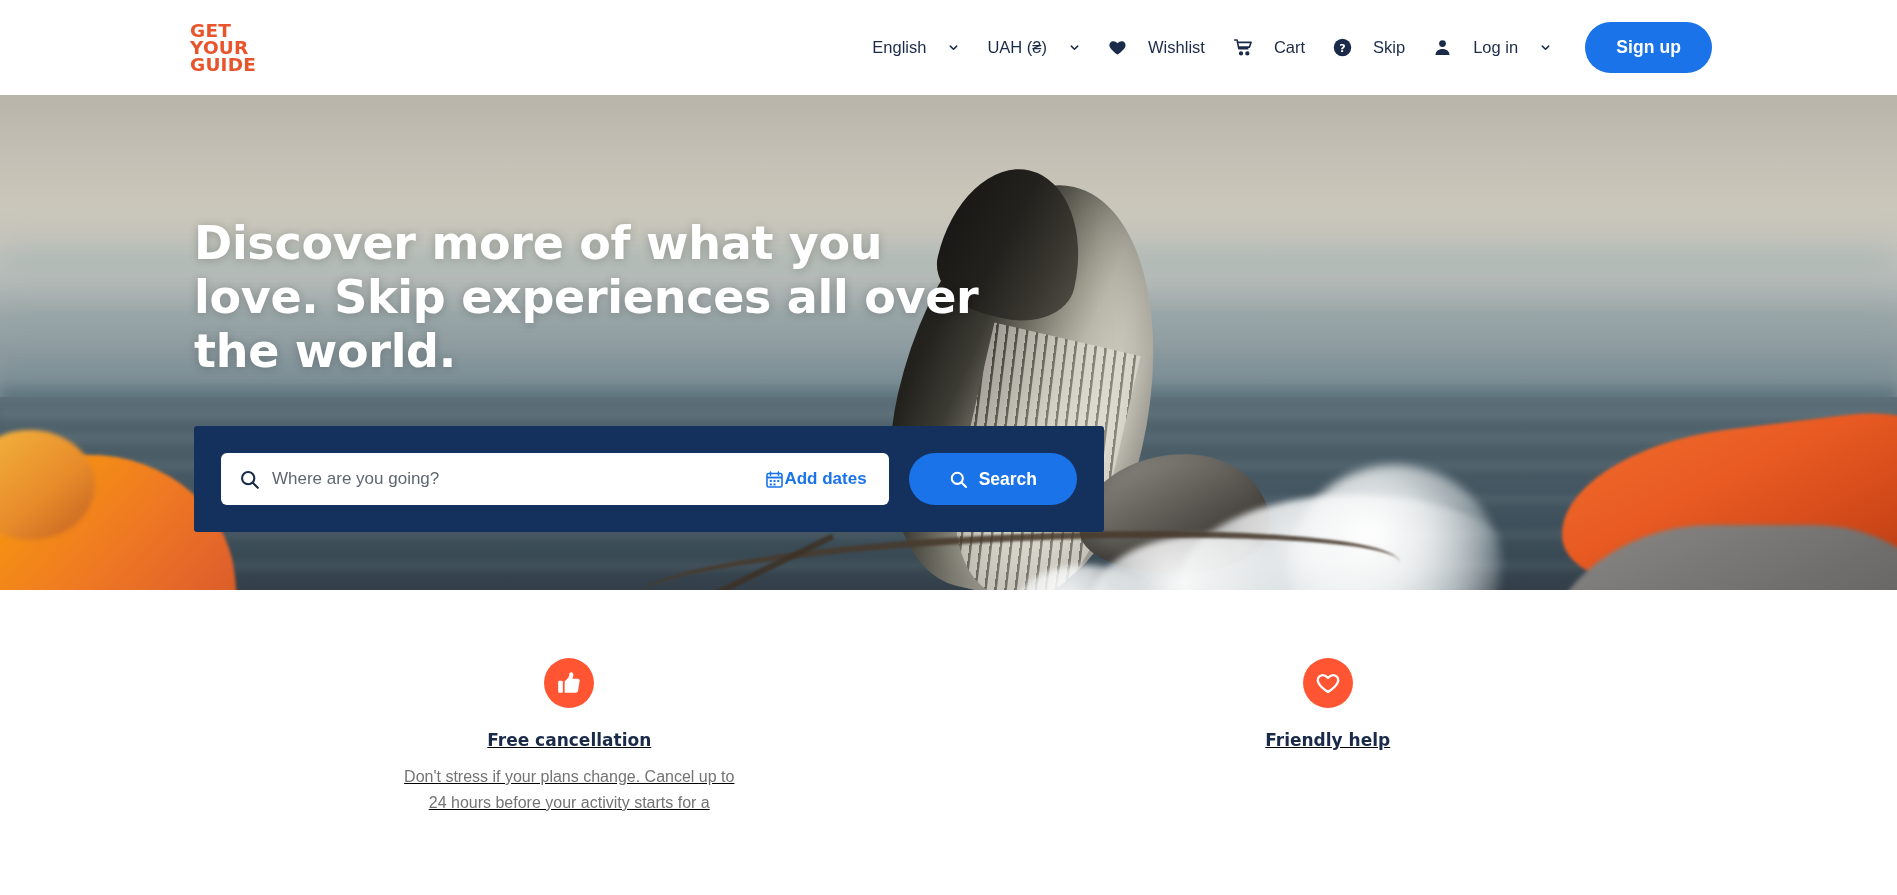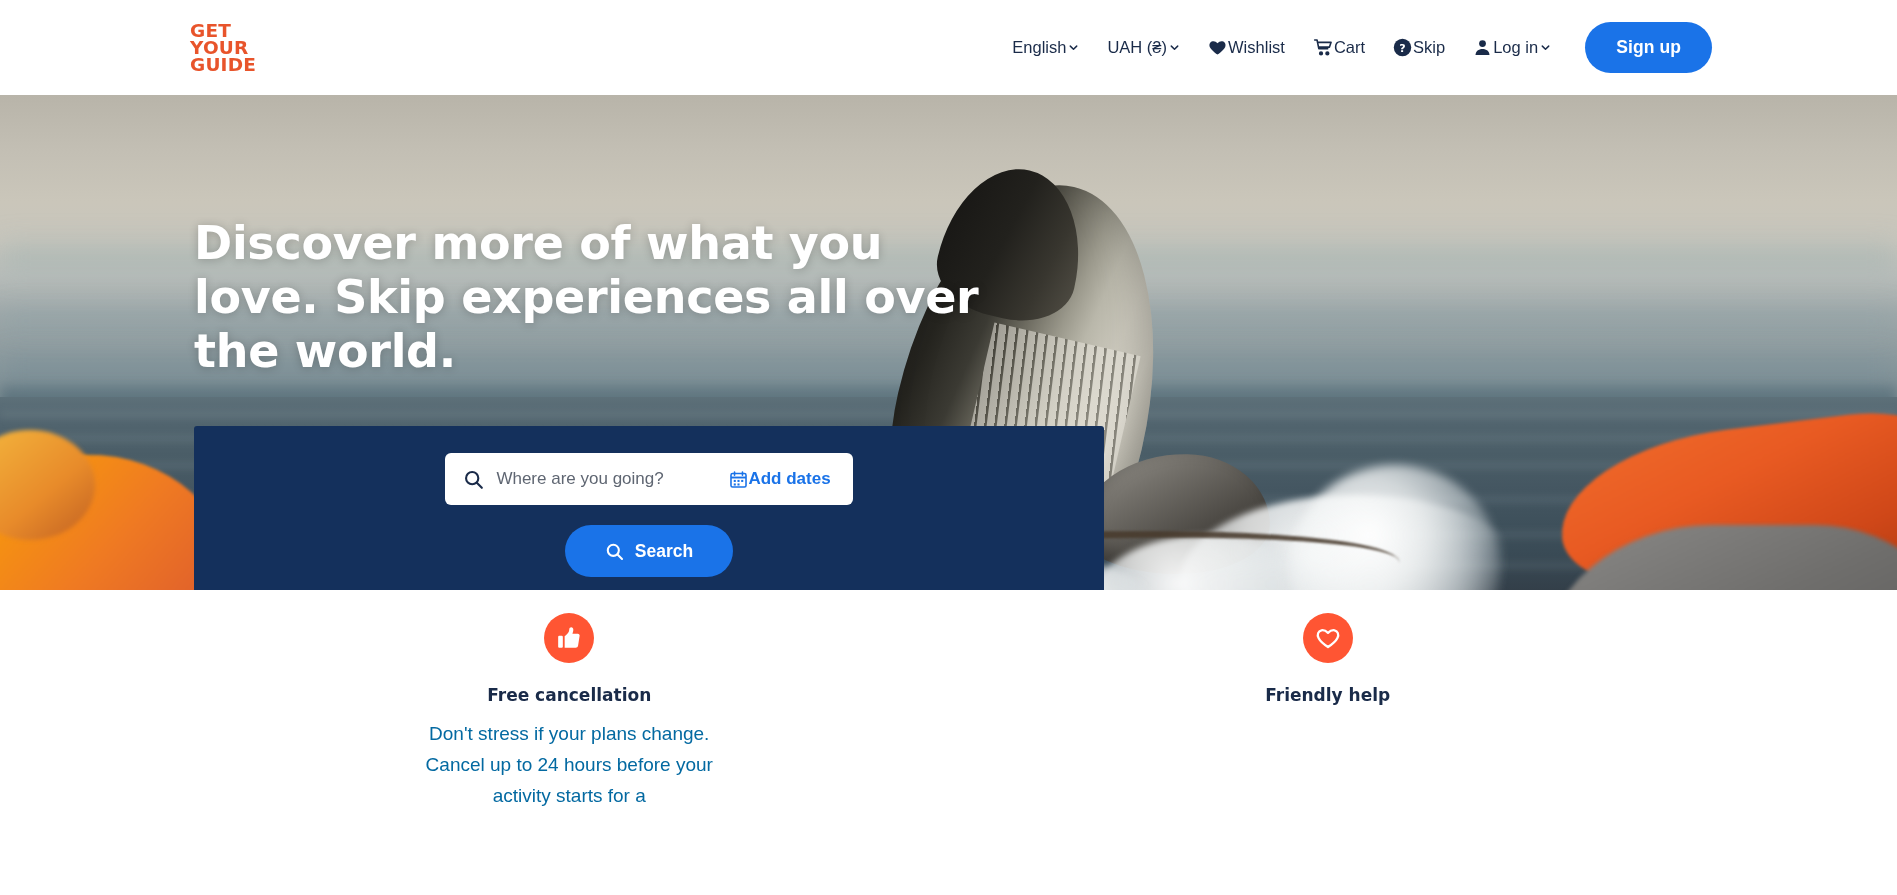--- a/index.html
+++ b/index.html
@@ -39,21 +39,21 @@
 
   .nav{
     margin-left:auto;
     display:flex;
     align-items:center;
     gap:0px;
   }
   .nav-item{
     display:flex;
     align-items:center;
-    gap:1px;
+    gap:21px;
     padding:10px 14px;
     font-size:16.5px;
     font-weight:500;
     color:#1a2b49;
     cursor:pointer;
     white-space:nowrap;
     border-radius:6px;
   }
   .nav-item svg{ display:block; }
   .caret{
@@ -265,21 +265,20 @@
   .searchbar-wrap{
     margin-top:48px;
     background:#14305c;
     width:910px;
     margin-left:0;
     padding:27px 27px;
     border-radius:3px;
     display:flex;
     align-items:center;
     gap:20px;
-    flex-direction:column;
   }
   .search-field{
     flex:1 1 auto;
     background:#ffffff;
     border-radius:6px;
     height:52px;
     display:flex;
     align-items:center;
     padding:0 18px 0 18px;
     gap:12px;
@@ -315,45 +314,46 @@
     display:flex;align-items:center;gap:11px;
     font-size:17.5px;font-weight:700;
     cursor:pointer;
     font-family:"Liberation Sans", sans-serif;
   }
 
   
   .features{
     background:#ffffff;
     display:flex;
-    padding:23px 190px 0 190px;
+    padding:68px 190px 0 190px;
     gap:0;
+    text-decoration:underline;
   }
   .feature{
     flex:1 1 0;
     text-align:center;
     padding:0 40px;
   }
   .feat-icon{
     width:50px;height:50px;border-radius:50%;
     background:#ff5533;
     margin:0 auto 22px auto;
     display:flex;align-items:center;justify-content:center;
   }
   .feat-title{
     font-family:"DejaVu Sans", sans-serif;
     font-weight:700;
     font-size:17px;
     color:#1a2b49;
     margin-bottom:14px;
   }
   .feat-desc{
-    font-size:19px;
+    font-size:16px;
     line-height:1.62;
-    color:#0369a1;
+    color:#737373;
     max-width:340px;
     margin:0 auto;
   }
 </style>
 </head>
 <body>
 
 <div class="header">
 
   <div class="logo">

